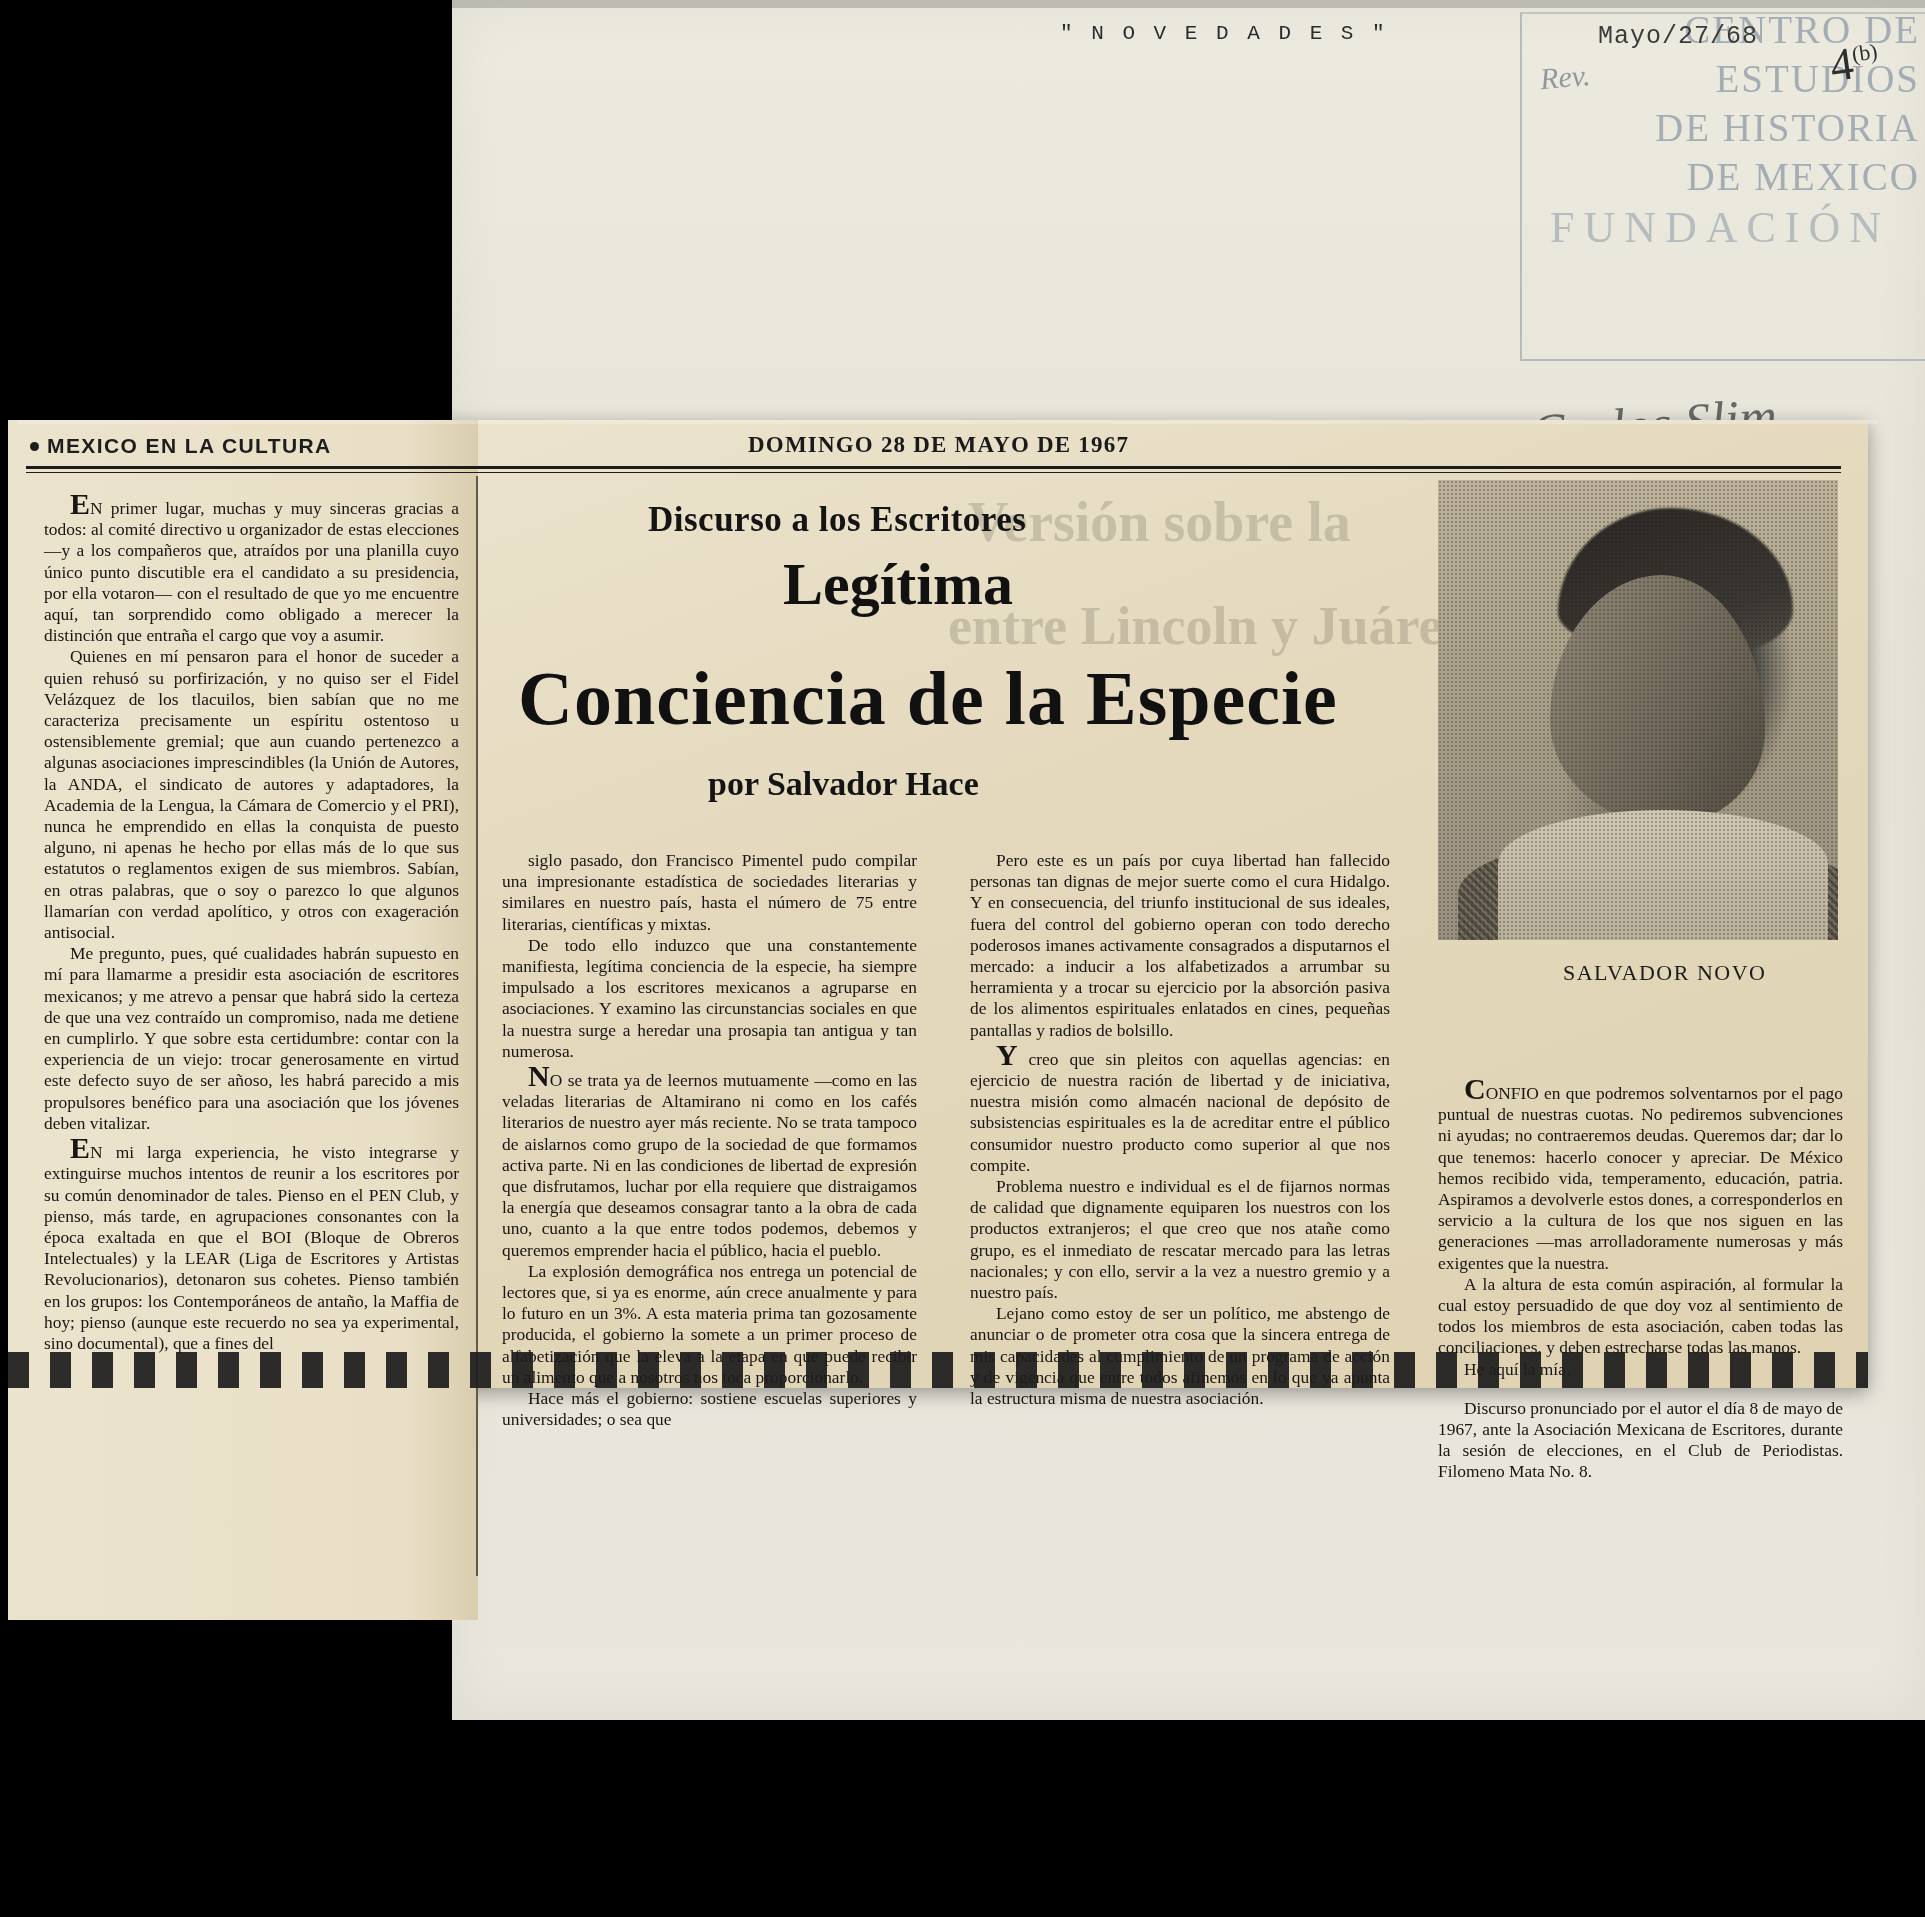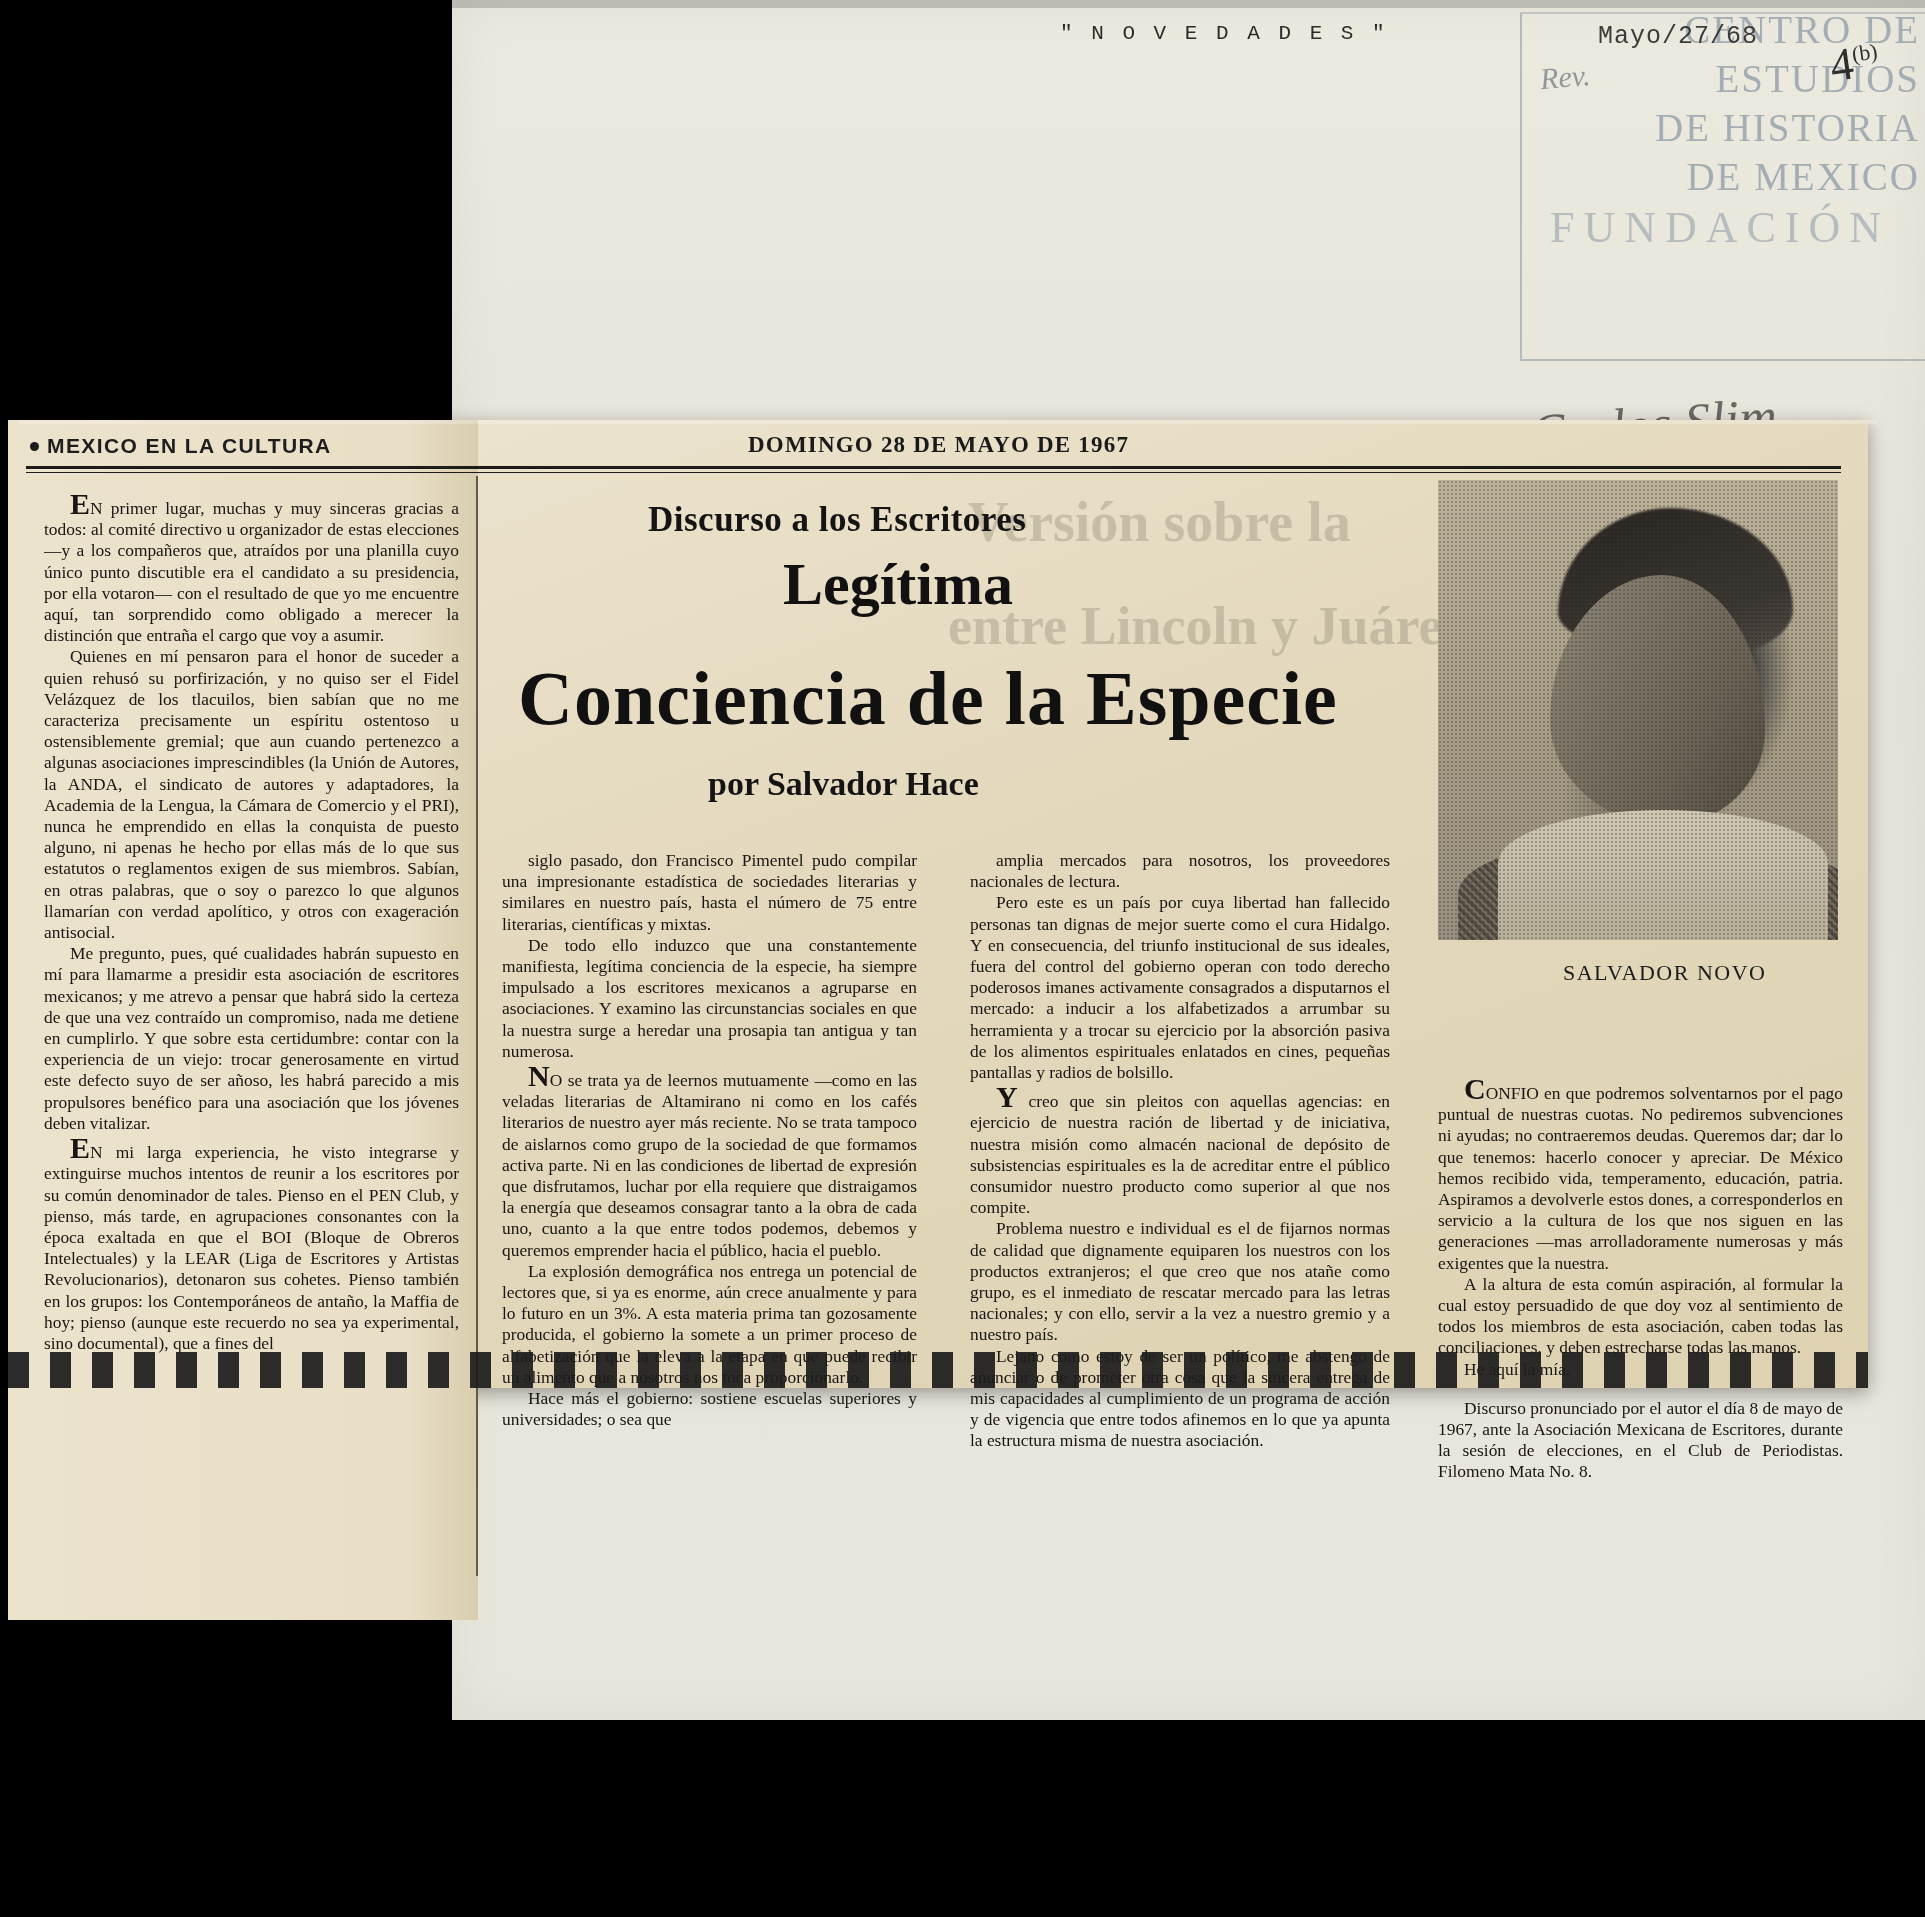--- a/index.html
+++ b/index.html
@@ -413,21 +413,20 @@
 
     <div class="col col2">
       <p>siglo pasado, don Francisco Pimentel pudo compilar una impresionante estadística de sociedades literarias y similares en nuestro país, hasta el número de 75 entre literarias, científicas y mixtas.</p>
       <p>De todo ello induzco que una constantemente manifiesta, legítima conciencia de la especie, ha siempre impulsado a los escritores mexicanos a agruparse en asociaciones. Y examino las circunstancias sociales en que la nuestra surge a heredar una prosapia tan antigua y tan numerosa.</p>
       <p class="dropcap">NO se trata ya de leernos mutuamente —como en las veladas literarias de Altamirano ni como en los cafés literarios de nuestro ayer más reciente. No se trata tampoco de aislarnos como grupo de la sociedad de que formamos activa parte. Ni en las condiciones de libertad de expresión que disfrutamos, luchar por ella requiere que distraigamos la energía que deseamos consagrar tanto a la obra de cada uno, cuanto a la que entre todos podemos, debemos y queremos emprender hacia el público, hacia el pueblo.</p>
       <p>La explosión demográfica nos entrega un potencial de lectores que, si ya es enorme, aún crece anualmente y para lo futuro en un 3%. A esta materia prima tan gozosamente producida, el gobierno la somete a un primer proceso de alfabetización que la eleva a la etapa en que puede recibir un alimento que a nosotros nos toca proporcionarlo.</p>
       <p>Hace más el gobierno: sostiene escuelas superiores y universidades; o sea que</p>
     </div>
 
     <div class="col col3">
-      <p>amplia mercados para nosotros, los proveedores nacionales de lectura.</p>
       <p>Pero este es un país por cuya libertad han fallecido personas tan dignas de mejor suerte como el cura Hidalgo. Y en consecuencia, del triunfo institucional de sus ideales, fuera del control del gobierno operan con todo derecho poderosos imanes activamente consagrados a disputarnos el mercado: a inducir a los alfabetizados a arrumbar su herramienta y a trocar su ejercicio por la absorción pasiva de los alimentos espirituales enlatados en cines, pequeñas pantallas y radios de bolsillo.</p>
       <p class="dropcap">Y creo que sin pleitos con aquellas agencias: en ejercicio de nuestra ración de libertad y de iniciativa, nuestra misión como almacén nacional de depósito de subsistencias espirituales es la de acreditar entre el público consumidor nuestro producto como superior al que nos compite.</p>
       <p>Problema nuestro e individual es el de fijarnos normas de calidad que dignamente equiparen los nuestros con los productos extranjeros; el que creo que nos atañe como grupo, es el inmediato de rescatar mercado para las letras nacionales; y con ello, servir a la vez a nuestro gremio y a nuestro país.</p>
       <p>Lejano como estoy de ser un político, me abstengo de anunciar o de prometer otra cosa que la sincera entrega de mis capacidades al cumplimiento de un programa de acción y de vigencia que entre todos afinemos en lo que ya apunta la estructura misma de nuestra asociación.</p>
     </div>
 
     <div class="col col4">
       <p class="dropcap">CONFIO en que podremos solventarnos por el pago puntual de nuestras cuotas. No pediremos subvenciones ni ayudas; no contraeremos deudas. Queremos dar; dar lo que tenemos: hacerlo conocer y apreciar. De México hemos recibido vida, temperamento, educación, patria. Aspiramos a devolverle estos dones, a corresponderlos en servicio a la cultura de los que nos siguen en las generaciones —mas arrolladoramente numerosas y más exigentes que la nuestra.</p>
       <p>A la altura de esta común aspiración, al formular la cual estoy persuadido de que doy voz al sentimiento de todos los miembros de esta asociación, caben todas las conciliaciones, y deben estrecharse todas las manos.</p>
       <p>He aquí la mía.</p>

